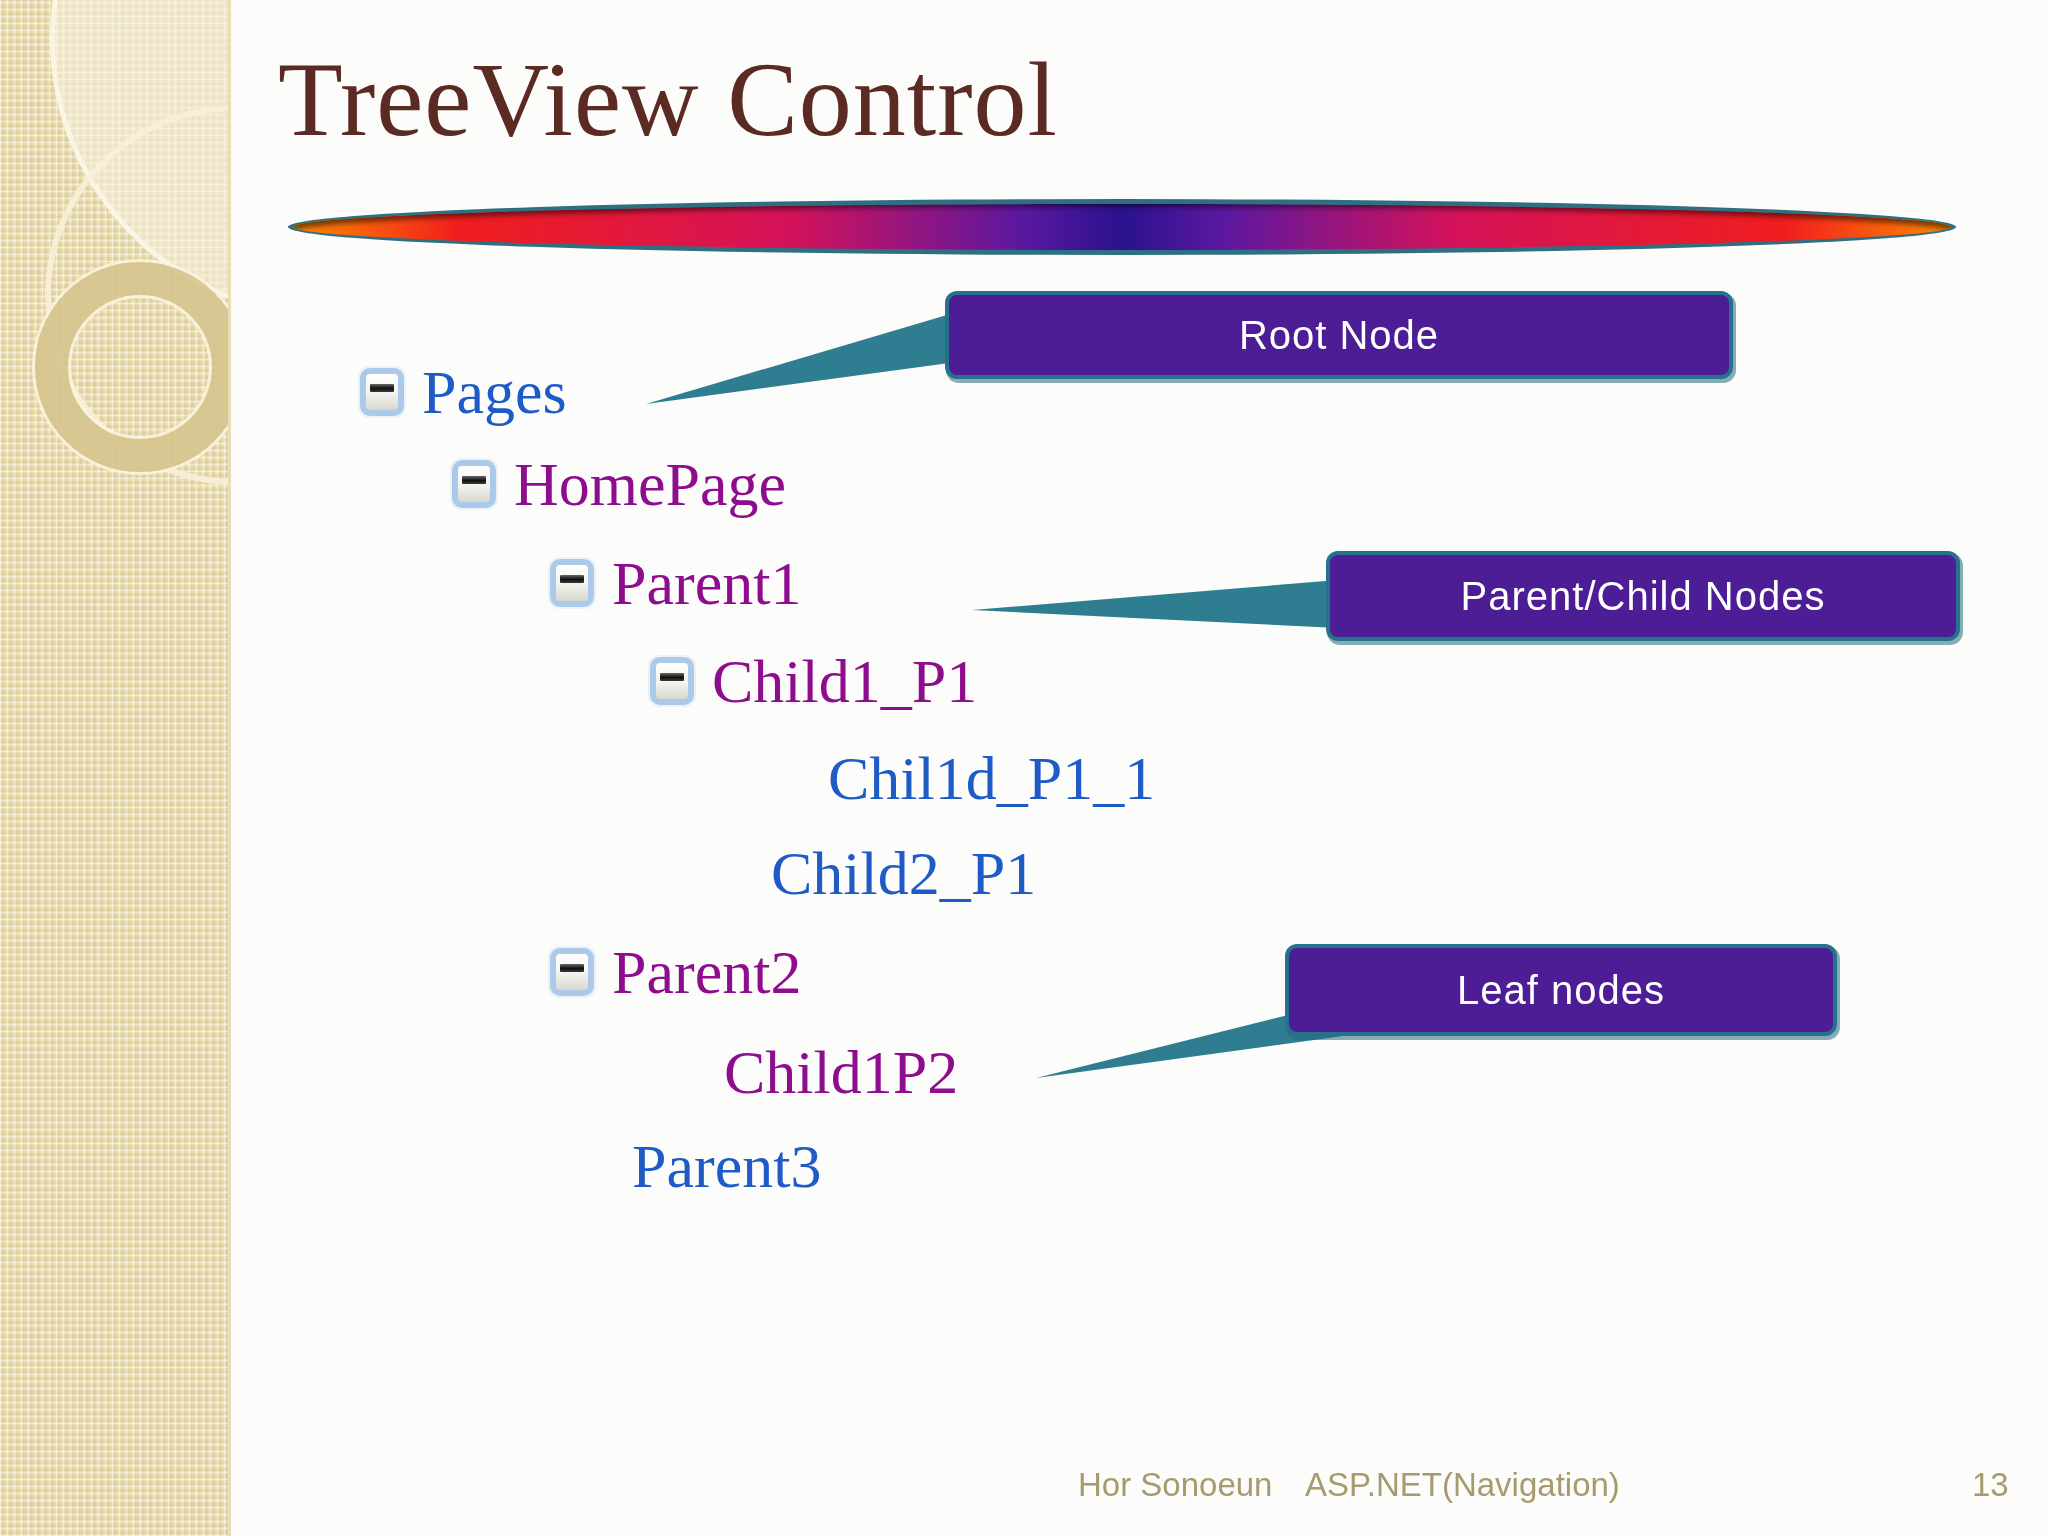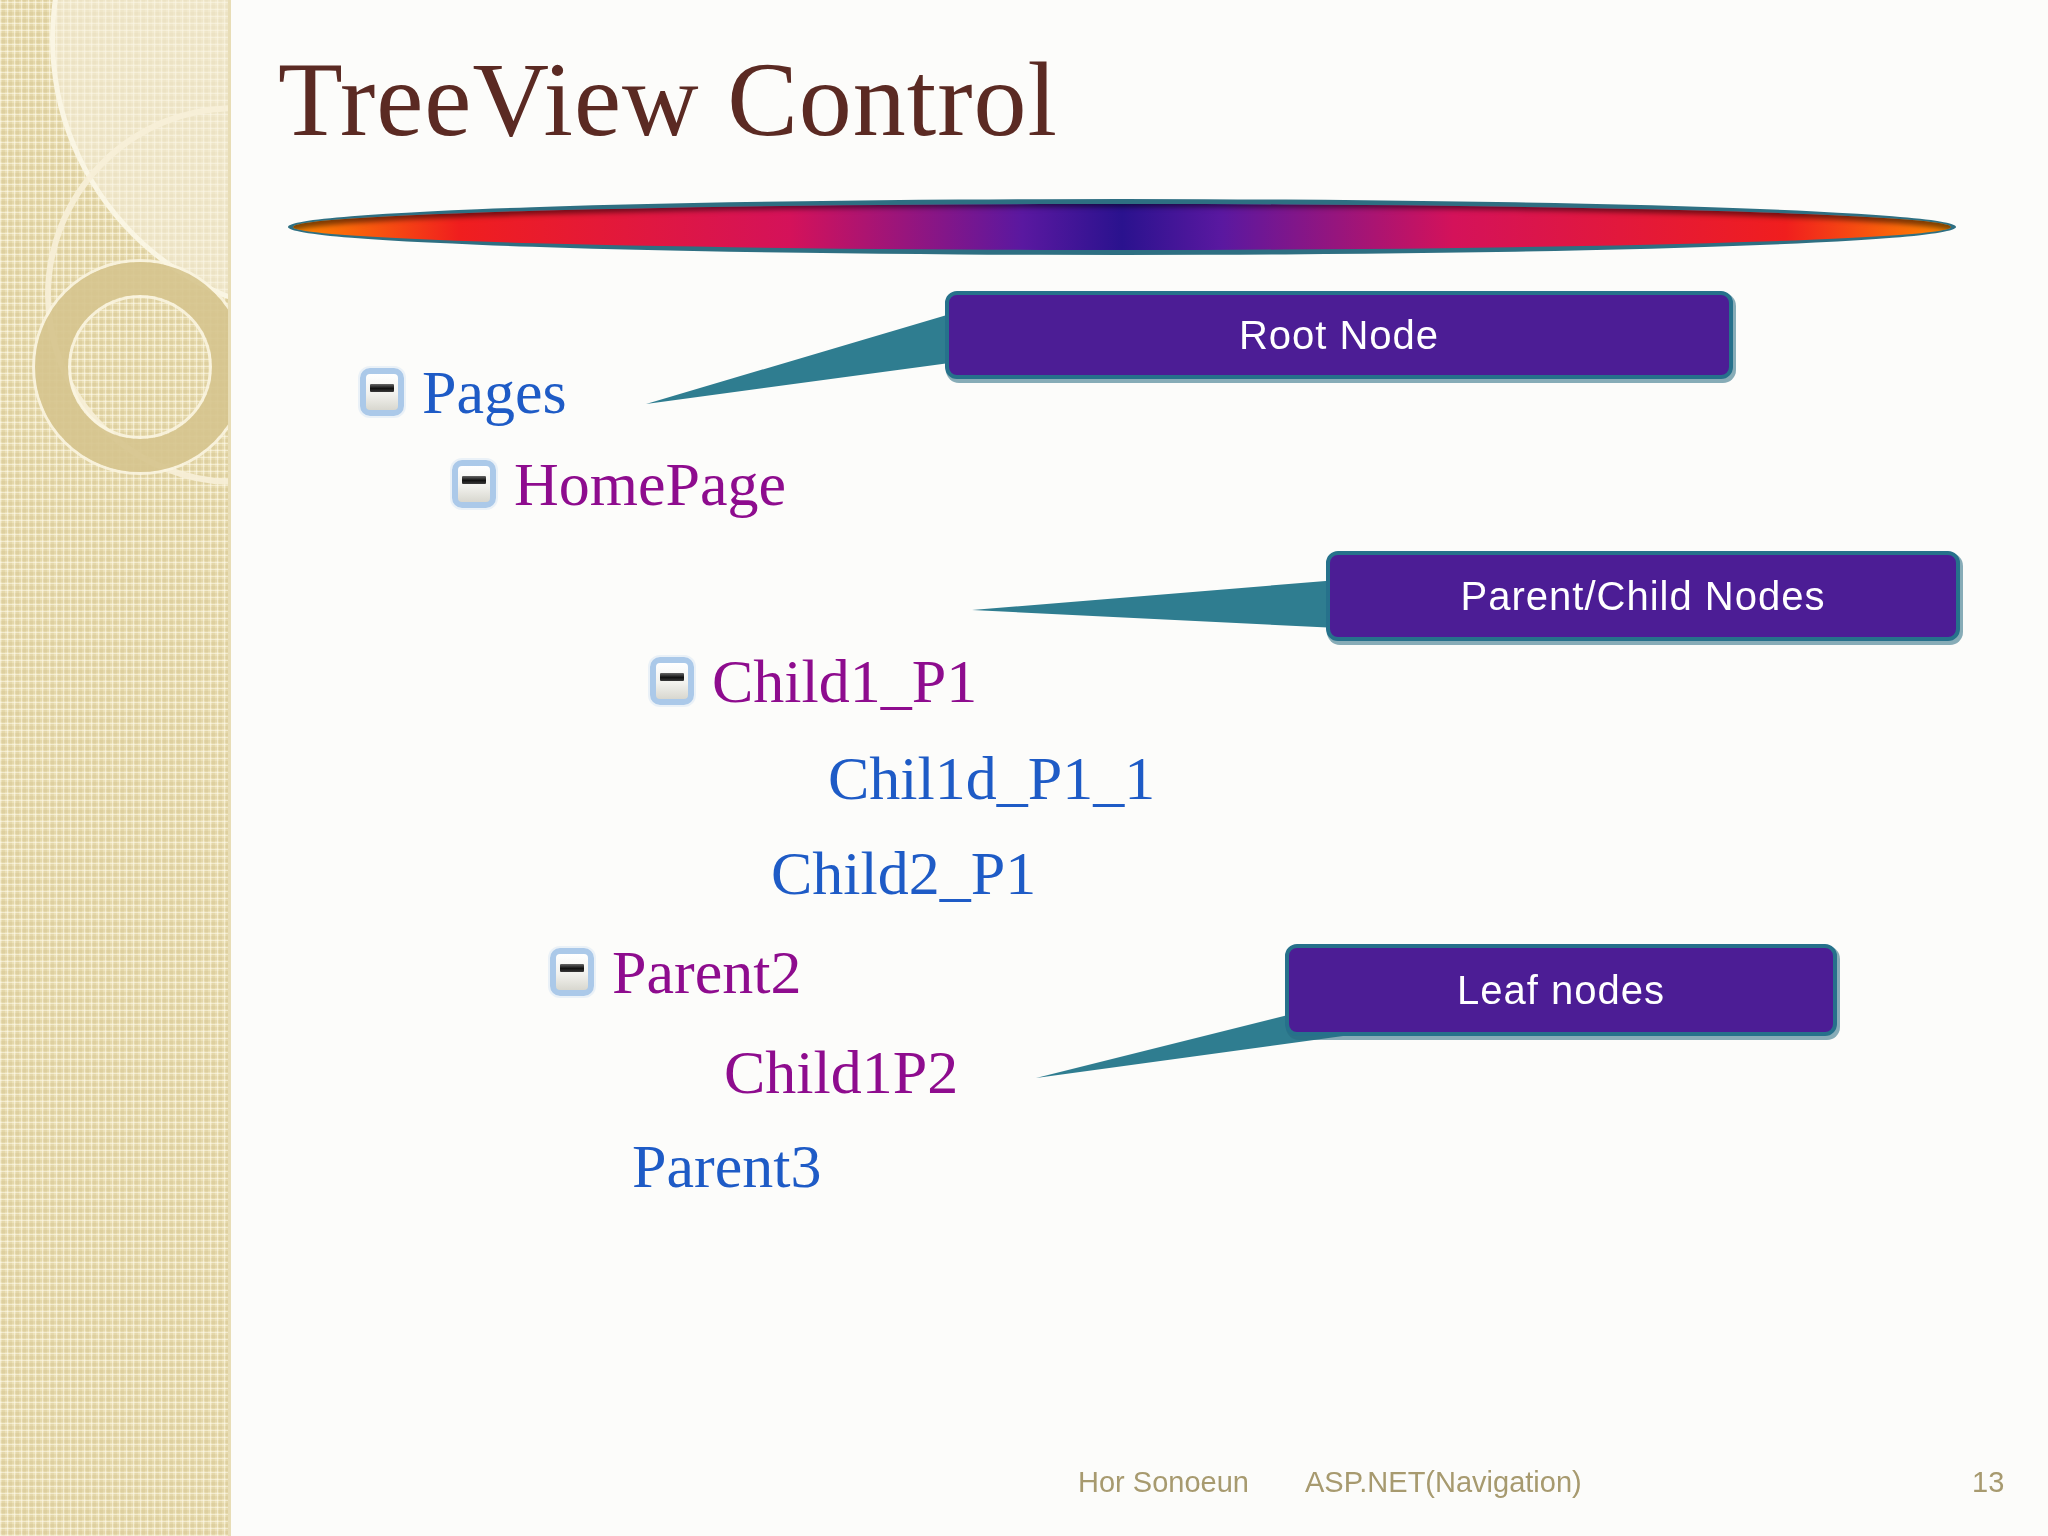--- a/index.html
+++ b/index.html
@@ -78,21 +78,21 @@
     position:absolute;background:#4c1d95;border:4px solid #26718B;border-radius:12px;
     color:#FFFFFF;font-size:40px;letter-spacing:1px;
     display:flex;align-items:center;justify-content:center;
     box-shadow:2px 3px 0 1px rgba(38,105,128,.55);
   }
   #callout-root{left:945px;top:291px;width:780px;height:80px;}
   #callout-parent-child{left:1326px;top:551px;width:626px;height:82px;}
   #callout-leaf{left:1285px;top:944px;width:544px;height:84px;justify-content:center;}
   
   .footer-text{
-    position:absolute;top:1466px;font-size:29px;color:#A79A6F;white-space:nowrap;
+    position:absolute;top:1466px;font-size:33px;color:#A79A6F;white-space:nowrap;
   }
   #footer-author{left:1078px;}
   #footer-module{left:1305px;}
   #footer-page{left:1972px;}
 </style>
 </head>
 <body>
 
 <div id="slide">
 
@@ -106,20 +106,24 @@
 
   <div id="divider"></div>
 
   <div class="tree-row blue" id="row-0">
     <span class="toggle"></span>
     <span class="node-label">Pages</span>
   </div>
   <div class="tree-row purple" id="row-1">
     <span class="toggle"></span>
     <span class="node-label">HomePage</span>
+  </div>
+  <div class="tree-row purple" id="row-2">
+    <span class="toggle"></span>
+    <span class="node-label">Parent1</span>
   </div>
   <div class="tree-row purple" id="row-3">
     <span class="toggle"></span>
     <span class="node-label">Child1_P1</span>
   </div>
   <div class="tree-row blue" id="row-4">
     <span class="node-label">Chil1d_P1_1</span>
   </div>
   <div class="tree-row blue" id="row-5">
     <span class="node-label">Child2_P1</span>

